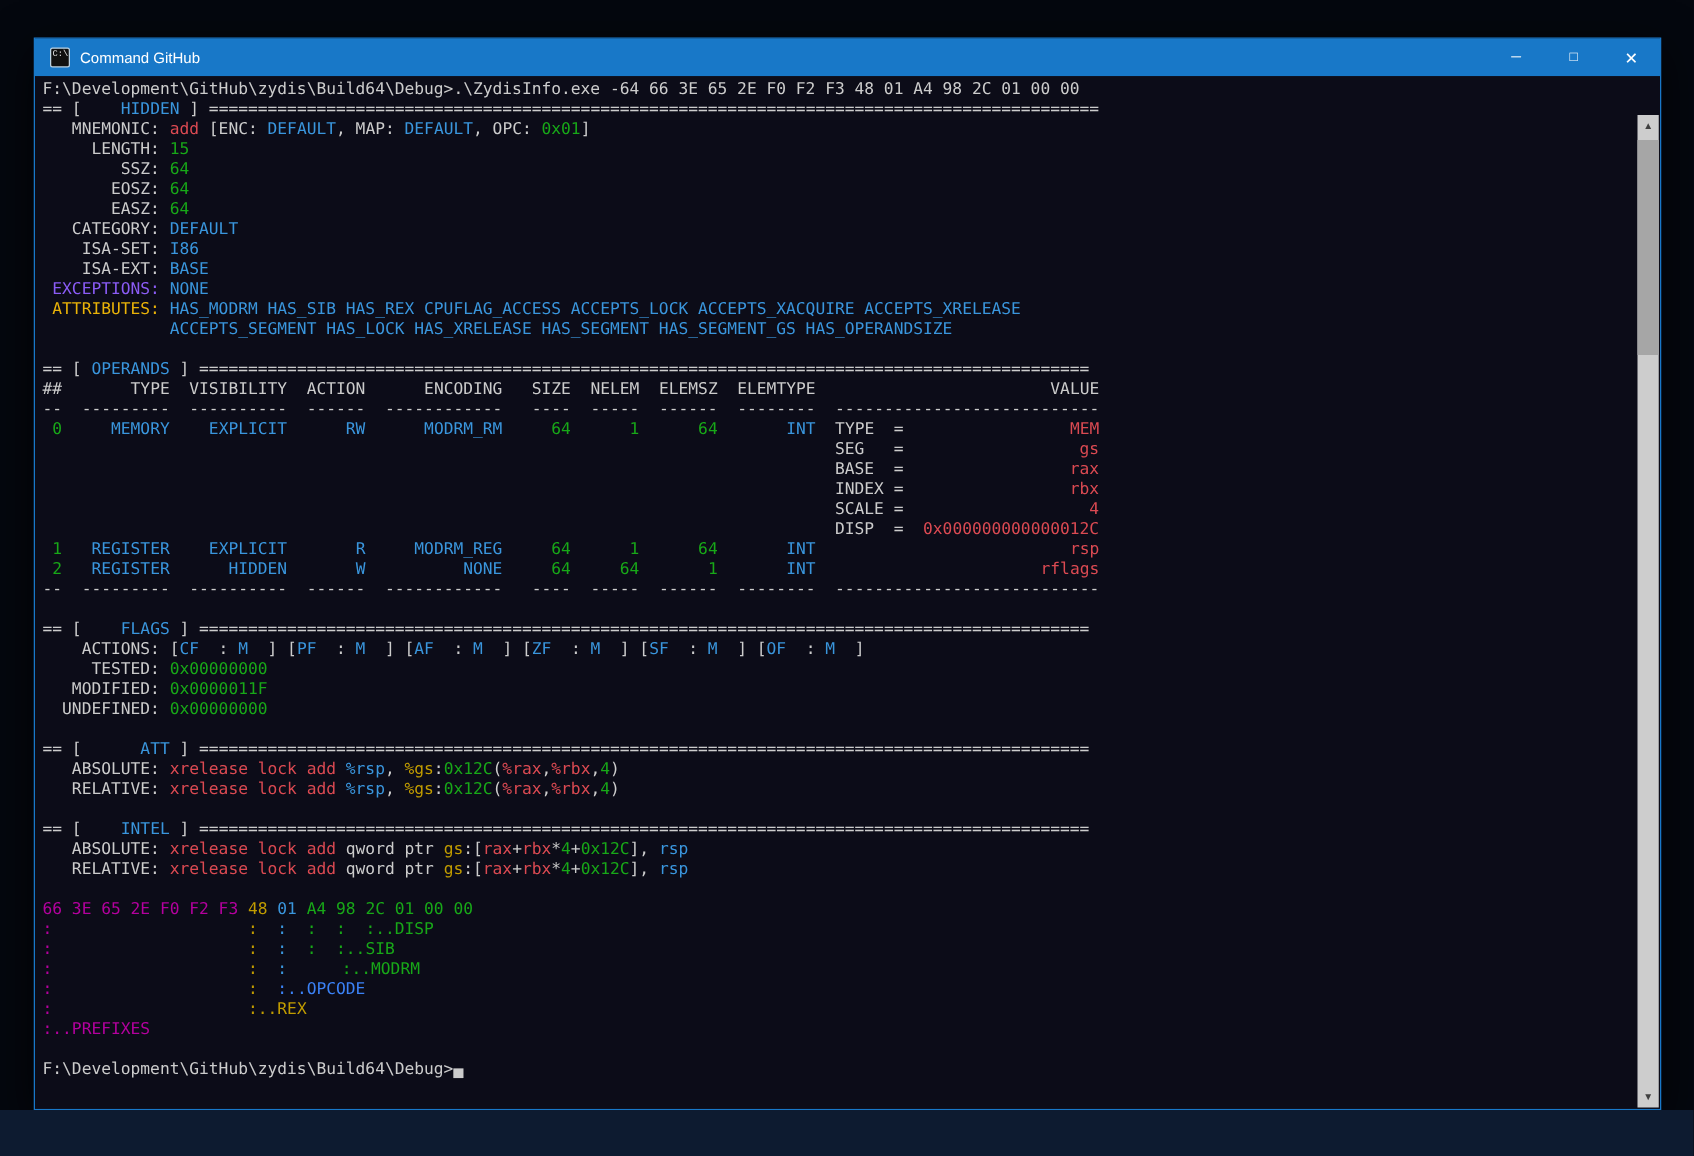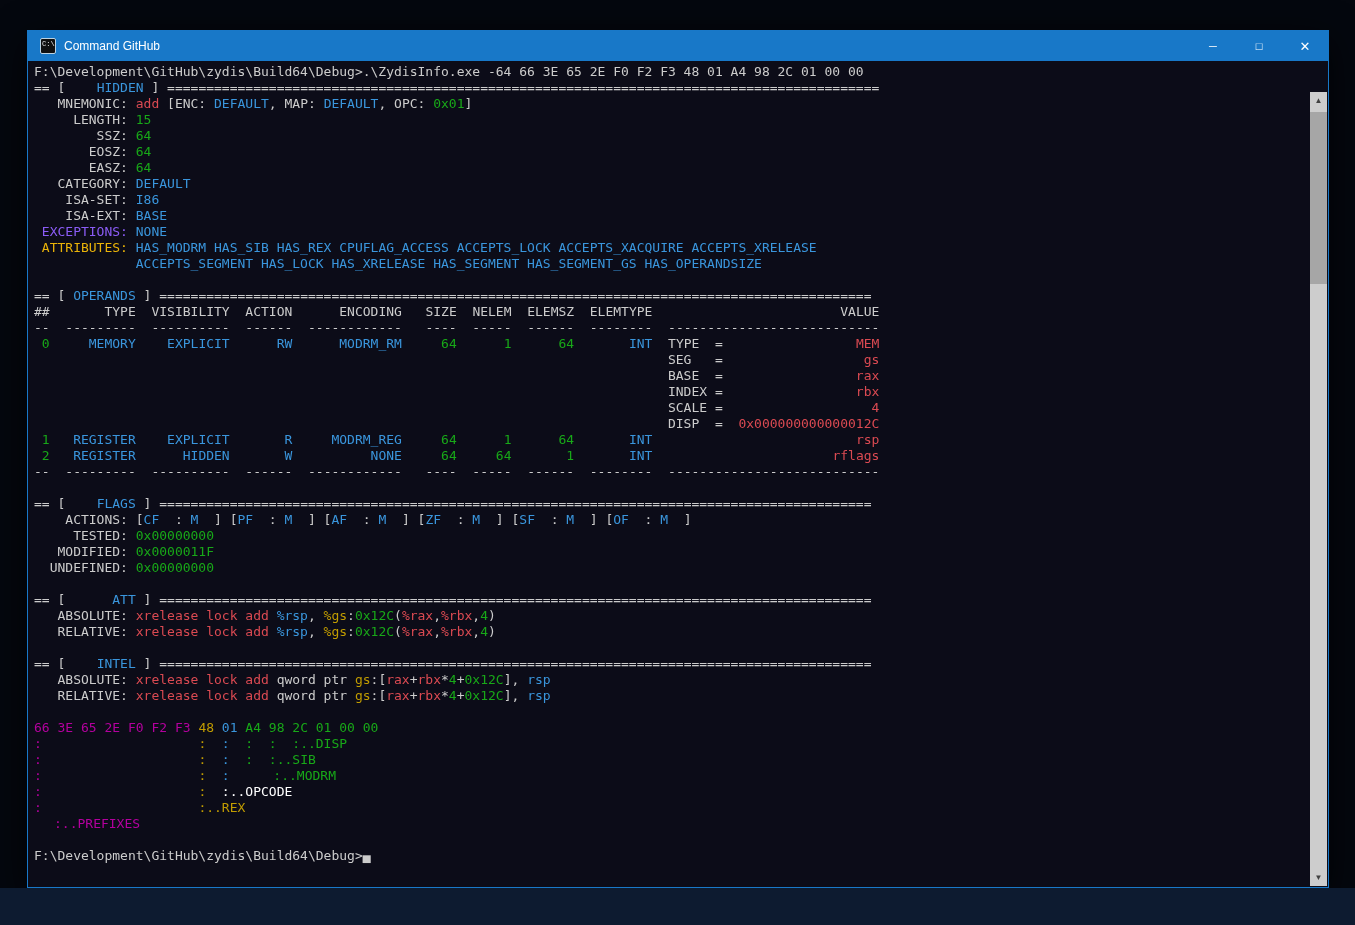--- a/index.html
+++ b/index.html
@@ -135,23 +135,23 @@
         <div class="line"><span style="color: rgb(204, 204, 204);">   RELATIVE: </span><span style="color: rgb(219, 74, 82);">xrelease lock add</span><span style="color: rgb(204, 204, 204);"> </span><span style="color: rgb(58, 150, 221);">%rsp</span><span style="color: rgb(204, 204, 204);">, </span><span style="color: rgb(193, 156, 0);">%gs</span><span style="color: rgb(204, 204, 204);">:</span><span style="color: rgb(24, 168, 24);">0x12C</span><span style="color: rgb(204, 204, 204);">(</span><span style="color: rgb(219, 74, 82);">%rax</span><span style="color: rgb(204, 204, 204);">,</span><span style="color: rgb(219, 74, 82);">%rbx</span><span style="color: rgb(204, 204, 204);">,</span><span style="color: rgb(24, 168, 24);">4</span><span style="color: rgb(204, 204, 204);">)</span></div>
         <div class="line"> </div>
         <div class="line"><span style="color: rgb(204, 204, 204);">== [</span><span>    </span><span style="color: rgb(58, 150, 221);">INTEL</span><span> </span><span style="color: rgb(204, 204, 204);">]</span><span> </span><span style="color: rgb(204, 204, 204);">===========================================================================================</span></div>
         <div class="line"><span style="color: rgb(204, 204, 204);">   ABSOLUTE: </span><span style="color: rgb(219, 74, 82);">xrelease lock add</span><span style="color: rgb(204, 204, 204);"> qword ptr </span><span style="color: rgb(193, 156, 0);">gs</span><span style="color: rgb(204, 204, 204);">:[</span><span style="color: rgb(219, 74, 82);">rax</span><span style="color: rgb(204, 204, 204);">+</span><span style="color: rgb(219, 74, 82);">rbx</span><span style="color: rgb(204, 204, 204);">*</span><span style="color: rgb(24, 168, 24);">4</span><span style="color: rgb(204, 204, 204);">+</span><span style="color: rgb(24, 168, 24);">0x12C</span><span style="color: rgb(204, 204, 204);">], </span><span style="color: rgb(58, 150, 221);">rsp</span></div>
         <div class="line"><span style="color: rgb(204, 204, 204);">   RELATIVE: </span><span style="color: rgb(219, 74, 82);">xrelease lock add</span><span style="color: rgb(204, 204, 204);"> qword ptr </span><span style="color: rgb(193, 156, 0);">gs</span><span style="color: rgb(204, 204, 204);">:[</span><span style="color: rgb(219, 74, 82);">rax</span><span style="color: rgb(204, 204, 204);">+</span><span style="color: rgb(219, 74, 82);">rbx</span><span style="color: rgb(204, 204, 204);">*</span><span style="color: rgb(24, 168, 24);">4</span><span style="color: rgb(204, 204, 204);">+</span><span style="color: rgb(24, 168, 24);">0x12C</span><span style="color: rgb(204, 204, 204);">], </span><span style="color: rgb(58, 150, 221);">rsp</span></div>
         <div class="line"> </div>
         <div class="line"><span style="color: rgb(180, 0, 158);">66 3E 65 2E F0 F2 F3</span><span> </span><span style="color: rgb(193, 156, 0);">48</span><span> </span><span style="color: rgb(58, 150, 221);">01</span><span> </span><span style="color: rgb(24, 168, 24);">A4 98 2C 01 00 00</span></div>
         <div class="line"><span style="color: rgb(180, 0, 158);">:</span><span>                    </span><span style="color: rgb(193, 156, 0);">:</span><span>  </span><span style="color: rgb(58, 150, 221);">:</span><span>  </span><span style="color: rgb(24, 168, 24);">:</span><span>  </span><span style="color: rgb(24, 168, 24);">:</span><span>  </span><span style="color: rgb(24, 168, 24);">:..DISP</span></div>
         <div class="line"><span style="color: rgb(180, 0, 158);">:</span><span>                    </span><span style="color: rgb(193, 156, 0);">:</span><span>  </span><span style="color: rgb(58, 150, 221);">:</span><span>  </span><span style="color: rgb(24, 168, 24);">:</span><span>  </span><span style="color: rgb(24, 168, 24);">:..SIB</span></div>
         <div class="line"><span style="color: rgb(180, 0, 158);">:</span><span>                    </span><span style="color: rgb(193, 156, 0);">:</span><span>  </span><span style="color: rgb(58, 150, 221);">:</span><span>  </span><span style="color: rgb(24, 168, 24); margin-left: 28px;">:..MODRM</span></div>
-        <div class="line"><span style="color: rgb(180, 0, 158);">:</span><span>                    </span><span style="color: rgb(193, 156, 0);">:</span><span>  </span><span style="color: #ffffff; text-align: center;">:..OPCODE</span></div>
+        <div class="line"><span style="color: rgb(180, 0, 158);">:</span><span>                    </span><span style="color: rgb(193, 156, 0);">:</span><span>  </span><span style="color: #3b82f6; text-align: center;">:..OPCODE</span></div>
         <div class="line"><span style="color: rgb(180, 0, 158);">:</span><span>                    </span><span style="color: rgb(193, 156, 0);">:..REX</span></div>
-        <div class="line"><span style="color: rgb(180, 0, 158); margin-left: 20px;">:..PREFIXES</span></div>
+        <div class="line"><span style="color: rgb(180, 0, 158);">:..PREFIXES</span></div>
         <div class="line"> </div>
         <div class="line"><span style="color: rgb(204, 204, 204);">F:\Development\GitHub\zydis\Build64\Debug&gt;</span><span style="color: rgb(204, 204, 204);">▄</span></div>
       </div>
     <div class="scrollbar">
       <div class="sb-btn up">
         <span>▲</span>
       </div>
       <div class="sb-track">
         <div class="sb-thumb"></div>
       </div>

